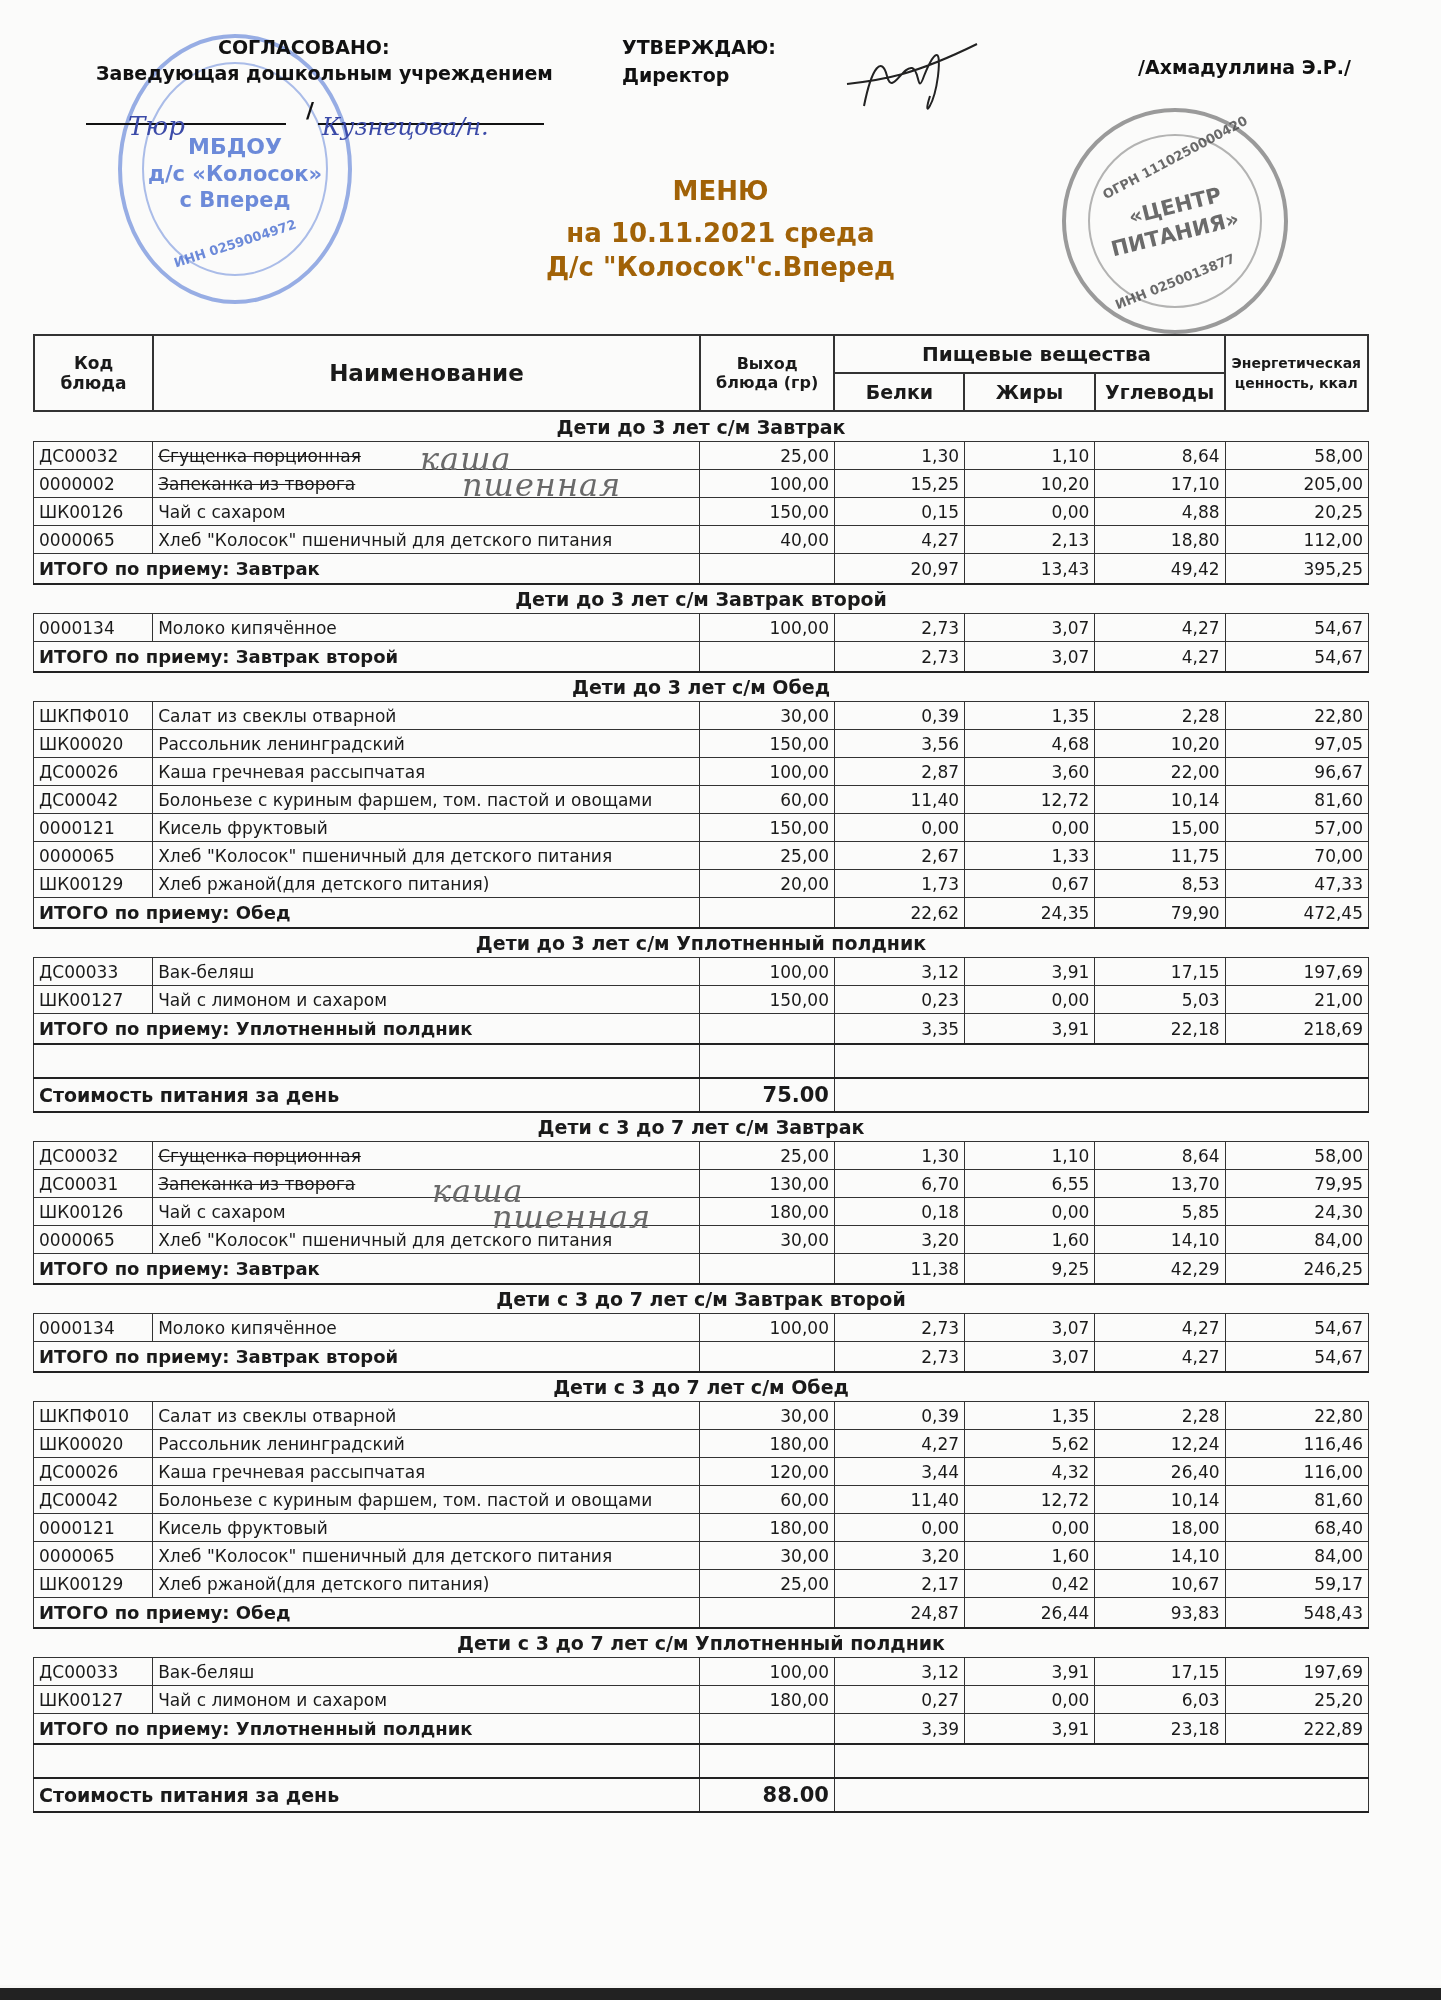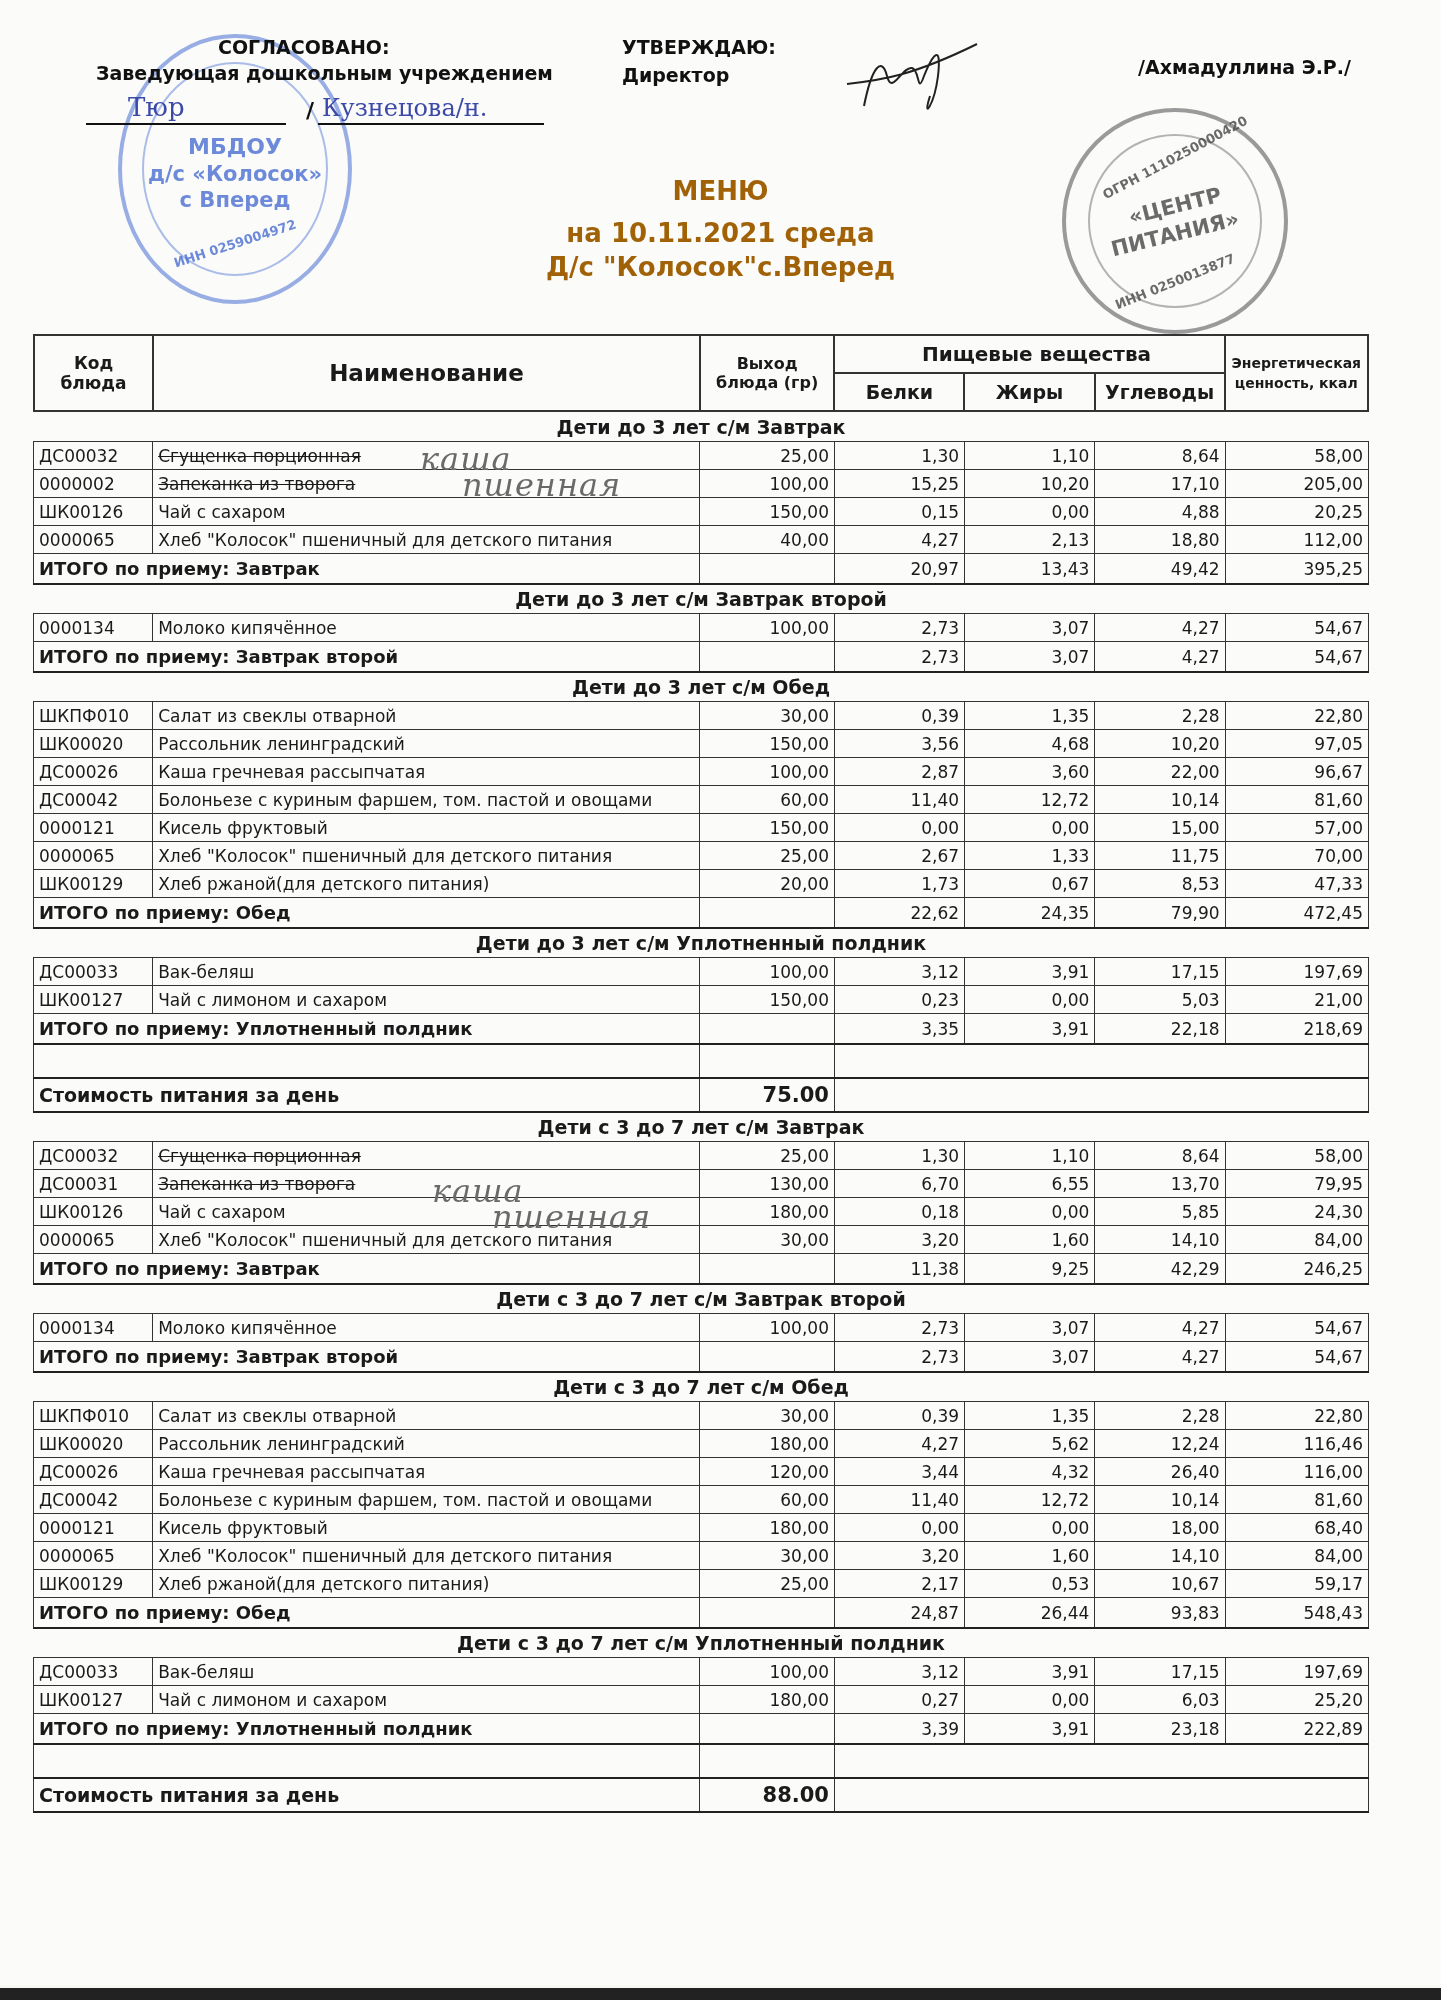--- a/index.html
+++ b/index.html
@@ -8,21 +8,21 @@
     background:#f7f7f5;
     font-family:"DejaVu Sans", sans-serif; color:#1a1a1a;
   }
   .page { position:absolute; left:0; top:0; width:1441px; height:1985px; background:#fbfbfa; }
   .bottom-bar { position:absolute; left:0; top:1988px; width:1441px; height:12px; background:#222; }
 
   .hdr-text { position:absolute; font-weight:bold; font-size:19px; white-space:nowrap; color:#111; }
   .title { position:absolute; left:0; width:1441px; text-align:center; font-weight:bold; font-size:26px; color:#a16207; }
 
   .sig-line { position:absolute; height:2px; background:#111; }
-  .handwriting { position:absolute; font-family:"DejaVu Serif", serif; color:#3b4aa8; white-space:nowrap; }
+  .handwriting { position:absolute; font-family:"DejaVu Serif", serif; font-style:italic; color:#3b4aa8; white-space:nowrap;margin-top:19px; }
   .hand-gray { position:absolute; font-family:"DejaVu Serif", serif; font-style:italic; color:#6a6a6a; font-size:32px; white-space:nowrap; letter-spacing:1px; }
 
   .stamp { position:absolute; border-radius:50%; }
   .stamp-blue { left:118px; top:34px; width:226px; height:262px; border:4px solid rgba(70,110,210,0.55); color:rgba(60,100,205,0.75); }
   .stamp-blue .inner { position:absolute; left:20px; top:24px; right:20px; bottom:24px; border-radius:50%; border:2px solid rgba(70,110,210,0.45); }
   .stamp-gray { left:1062px; top:108px; width:218px; height:218px; border:4px solid rgba(90,90,90,0.6); color:rgba(70,70,70,0.8); }
   .stamp-gray .inner { position:absolute; left:22px; top:22px; right:22px; bottom:22px; border-radius:50%; border:2px solid rgba(90,90,90,0.45); }
   .stamp-line { position:absolute; left:0; width:100%; text-align:center; font-weight:bold; white-space:nowrap; }
 
   table.menu { position:absolute; border-collapse:collapse; table-layout:fixed; font-family:"DejaVu Sans", sans-serif; }
@@ -417,21 +417,21 @@
           <td class="num">3,20</td>
           <td class="num">1,60</td>
           <td class="num">14,10</td>
           <td class="num">84,00</td>
         </tr>
         <tr>
           <td>ШК00129</td>
           <td>Хлеб ржаной(для детского питания)</td>
           <td class="num">25,00</td>
           <td class="num">2,17</td>
-          <td class="num">0,53</td>
+          <td class="num">0,42</td>
           <td class="num">10,67</td>
           <td class="num">59,17</td>
         </tr>
         <tr class="total">
           <td colspan="2" class="total-label">ИТОГО по приему: Обед</td>
           <td class="num"></td>
           <td class="num">24,87</td>
           <td class="num">26,44</td>
           <td class="num">93,83</td>
           <td class="num">548,43</td>

